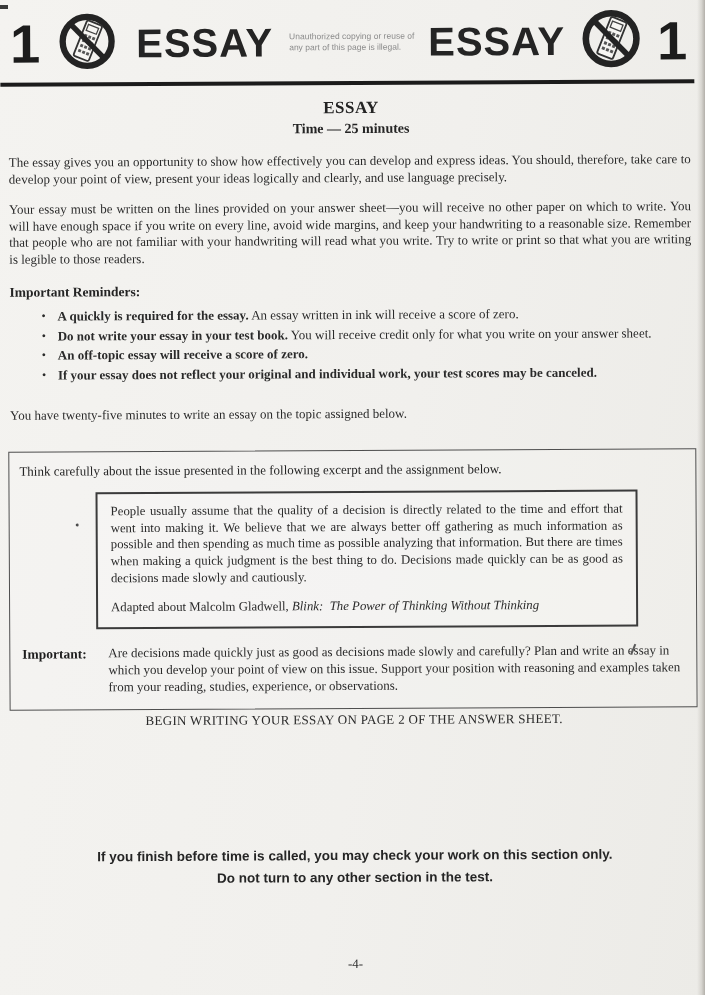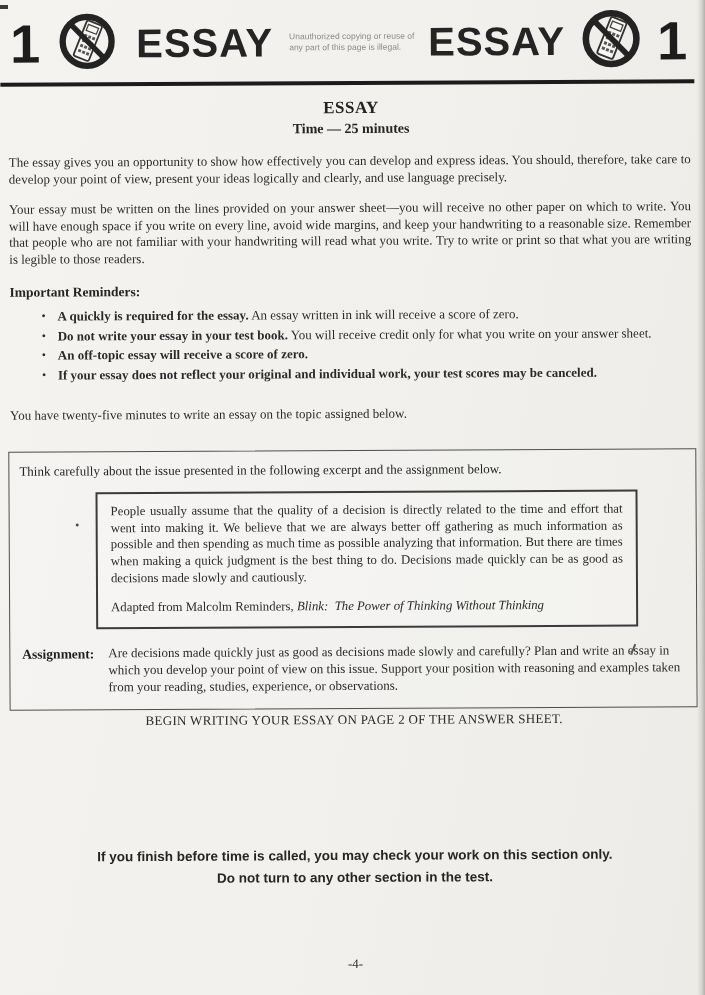--- a/index.html
+++ b/index.html
@@ -155,24 +155,24 @@
         <span class="bi-text"><b>If your essay does not reflect your original and individual work, your test scores may be canceled.</b><span></span></span>
       </div>
     </div>
 
     <div class="time-note">You have twenty-five minutes to write an essay on the topic assigned below.</div>
 
     <div class="prompt-box">
       <div class="pb-instruction">Think carefully about the issue presented in the following excerpt and the assignment below.</div>
       <div class="excerpt-box">
         <div class="excerpt">People usually assume that the quality of a decision is directly related to the time and effort that went into making it. We believe that we are always better off gathering as much information as possible and then spending as much time as possible analyzing that information. But there are times when making a quick judgment is the best thing to do. Decisions made quickly can be as good as decisions made slowly and cautiously.</div>
-        <div class="attribution"><span>Adapted from Malcolm Reminders, </span><i>Blink: The Power of Thinking Without Thinking</i></div>
+        <div class="attribution"><span>Adapted about Malcolm Gladwell, </span><i>Blink: The Power of Thinking Without Thinking</i></div>
       </div>
       <div class="assignment">
-        <div class="as-label">Assignment:</div>
+        <div class="as-label">Important:</div>
         <div class="as-text">Are decisions made quickly just as good as decisions made slowly and carefully? Plan and write an essay in which you develop your point of view on this issue. Support your position with reasoning and examples taken from your reading, studies, experience, or observations.</div>
       </div>
     </div>
 
     <div class="begin-note">BEGIN WRITING YOUR ESSAY ON PAGE 2 OF THE ANSWER SHEET.</div>
     <div class="stop-block">
       <div>If you finish before time is called, you may check your work on this section only.</div>
       <div>Do not turn to any other section in the test.</div>
     </div>
     <div class="page-num">-4-</div>

